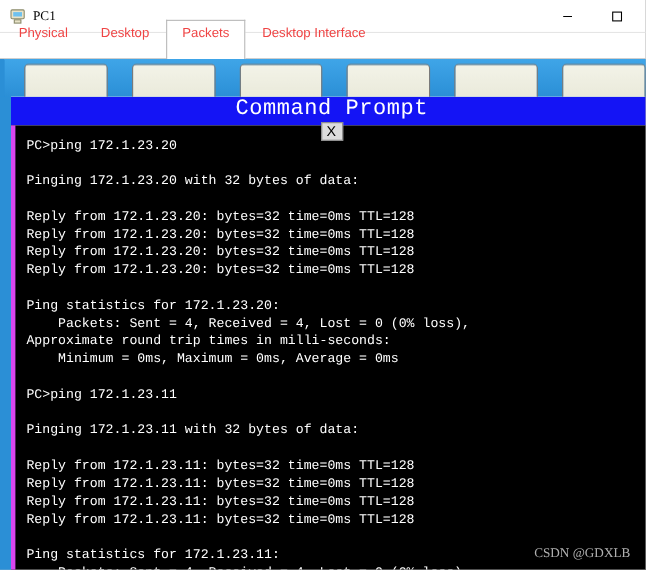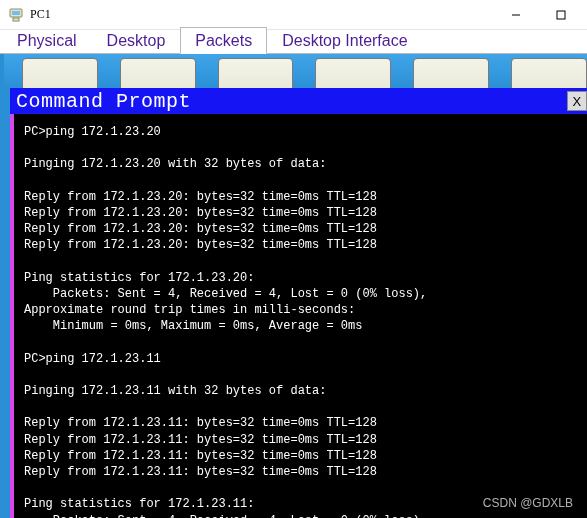--- a/index.html
+++ b/index.html
@@ -35,23 +35,23 @@
     
     .tabstrip {
       height: 24px;
       background: #fff;
       border-bottom: 1px solid #b9b9b9;
       display:flex;
       align-items:flex-end;
       padding-left:2px;
     }
     .tab {
-      padding: 4px 14px 3px 14px;
-      font-size: 16px;
-      color:#4c1d95;
+      padding: 4px 14px 16px 14px;
+      font-size: 12px;
+      color:#ef4444;
       border: 1px solid transparent;
       position:relative;
       top:1px;
       cursor:default;
     }
     .tab.active {
       border: 1px solid #b9b9b9;
       border-bottom: 1px solid #fff;
       background:#fff;
     }
@@ -82,20 +82,21 @@
     .cmd-titlebar {
       background:#1414f5;
       color:#fff;
       height:26px;
       display:flex;
       align-items:center;
       padding:0 0 0 6px;
       font-family:"Courier New",monospace;
       font-size:20px;
       letter-spacing:0.5px;
+      flex-direction:column;
     }
     .cmd-titlebar-spacer{flex:1;}
     .cmd-close {
       width:20px; height:20px;
       background:#ddd;
       border:1px solid #888;
       display:flex;align-items:center;justify-content:center;
       color:#000;font-family:sans-serif;font-size:13px;
       margin-right:0px;
     }
@@ -111,21 +112,21 @@
       overflow:hidden;
       border-left:4px solid #d946ef;
     }
     
     .watermark {
       position:fixed;
       right:14px;
       bottom:8px;
       color:#cfcfcf;
       font-size:12px;
-      font-family:Liberation Sans, sans-serif;
+      font-family:Liberation Serif, serif;
       opacity:0.85;
     }
     
     .left-edge{
       position:fixed;
       left:0; top:54px; bottom:0; width:10px;
       background:#2b8fd6;
     }
   </style>
 </head>

